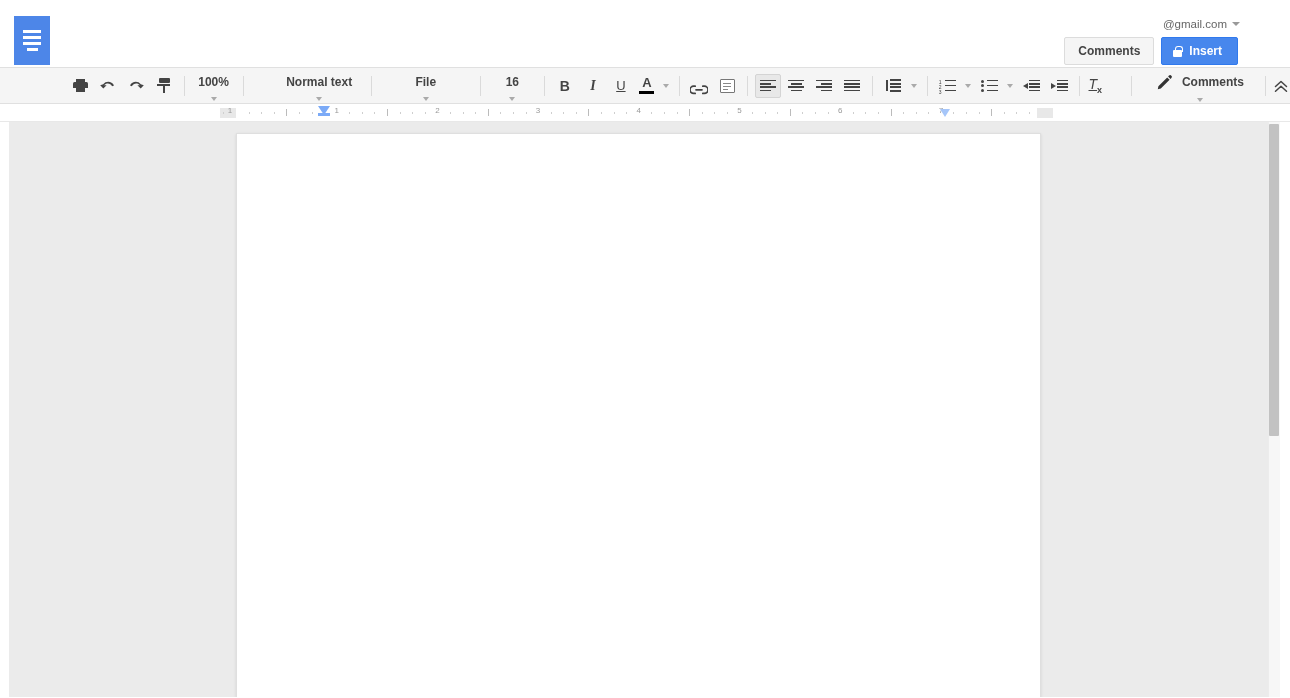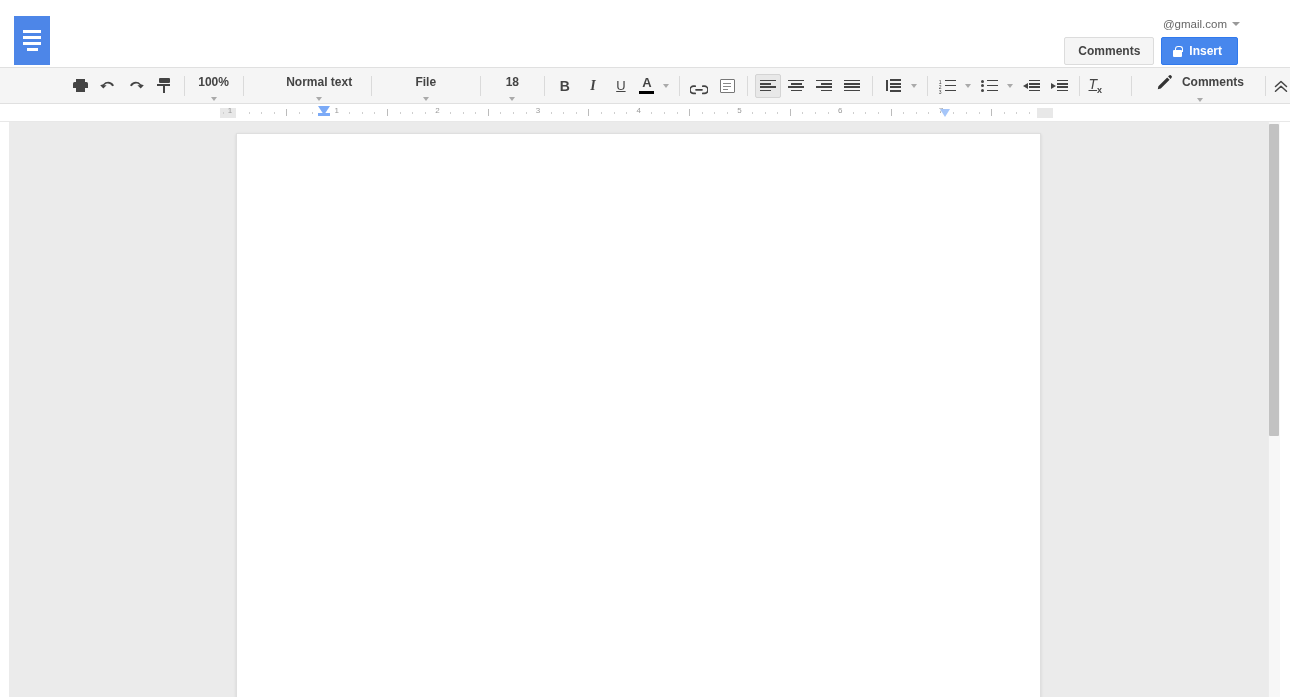--- a/index.html
+++ b/index.html
@@ -496,21 +496,21 @@
   <div class="tb-sep"></div>
 
   <div class="tb-drop font-box">
     <span class="tb-label">File</span>
     <span class="arrow"></span>
   </div>
 
   <div class="tb-sep"></div>
 
   <div class="tb-drop size-box">
-    <span class="tb-label">18</span>
+    <span class="tb-label">16</span>
     <span class="arrow"></span>
   </div>
 
   <div class="tb-sep"></div>
 
   <div class="tb-group">
     <div class="tb-btn">
       <span class="tb-label" style="font-size:14px;">B</span>
     </div>
     <div class="tb-btn">

